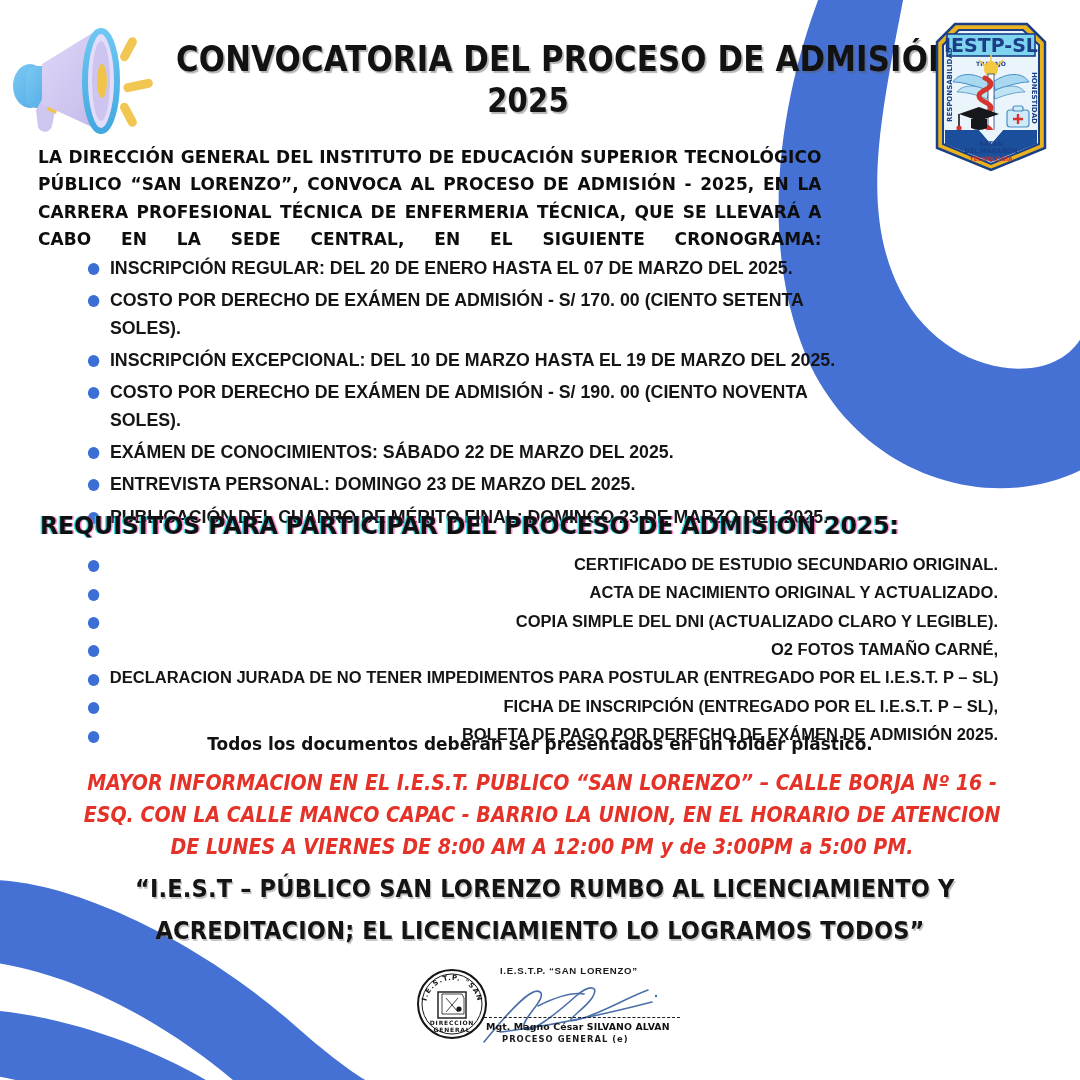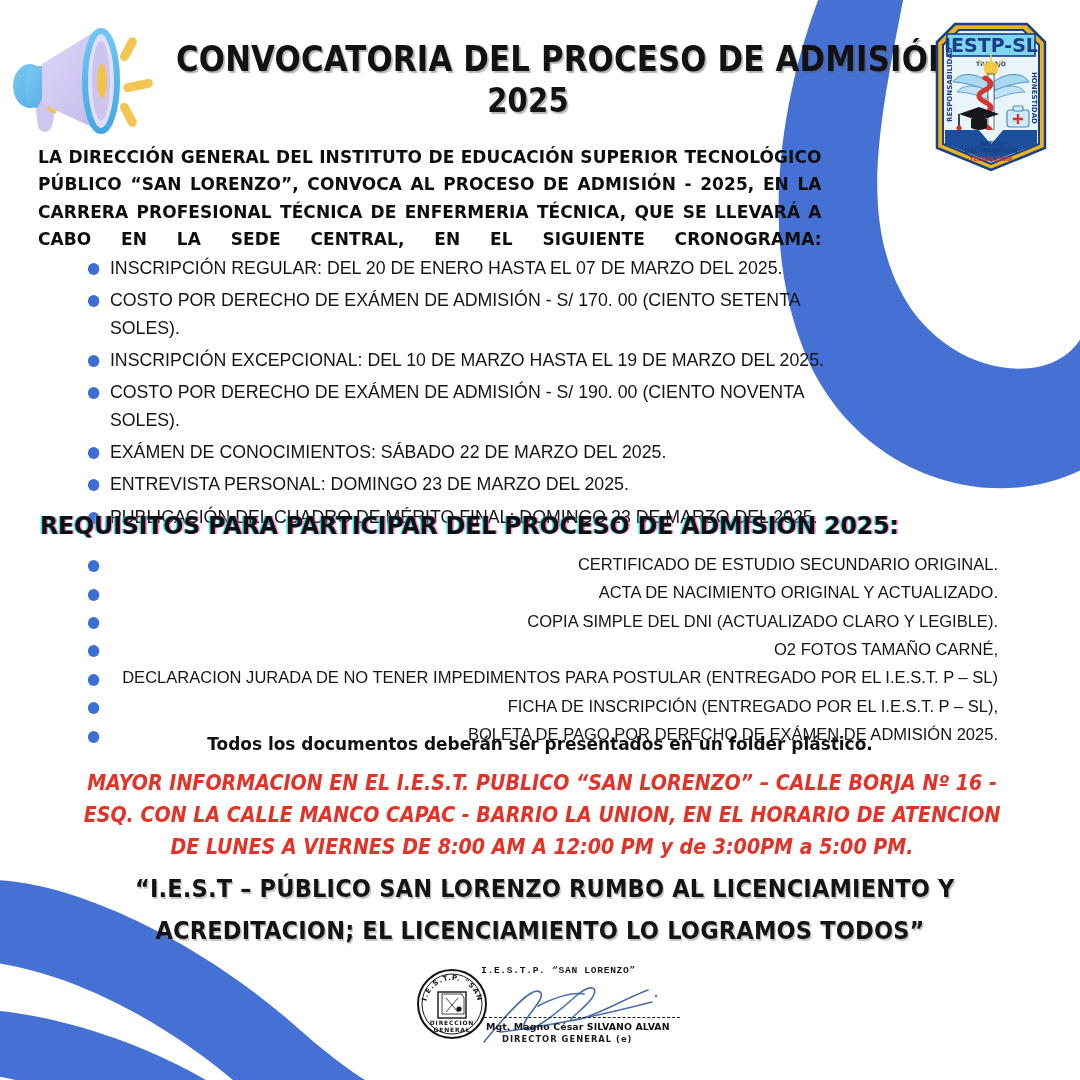--- a/index.html
+++ b/index.html
@@ -88,20 +88,21 @@
     transform: scaleX(0.965);
     transform-origin: left top;
   }
   .intro::after { content: ""; display: inline-block; width: 100%; }
 
   
   ul.bullets {
     list-style: none;
     margin: 0;
     padding: 0;
+    font-weight: bold;
   }
   ul.bullets li {
     position: relative;
     padding-left: 25px;
     color: #151515;
     text-transform: uppercase;
   }
   ul.bullets li .dot {
     position: absolute;
     left: 2px;
@@ -218,23 +219,23 @@
   
   .signature {
     position: absolute;
     left: 392px;
     top: 962px;
     width: 300px;
     height: 108px;
   }
   .sig-head {
     position: absolute;
-    left: 89px;
+    left: 108px;
     top: 3px;
-    font-family: Liberation Mono, monospace;
+    font-family: Liberation Sans, sans-serif;
     font-weight: bold;
     font-size: 9.6px;
     letter-spacing: 0.7px;
     color: #1a1a1a;
     white-space: nowrap;
   }
   .sig-name {
     position: absolute;
     left: 94px;
     top: 59px;
@@ -423,16 +424,16 @@
       <g fill="none" stroke="#4a6fa8" stroke-width="1.6" stroke-linecap="round">
         <path d="M4 66 C30 34, 52 10, 60 16 C68 22, 40 44, 44 52 C48 60, 76 38, 96 20 C110 8, 120 10, 112 22 C104 34, 80 48, 96 44 C116 40, 146 22, 168 14"></path>
         <path d="M20 56 C54 52, 110 42, 172 26"></path>
         <path d="M58 30 C74 22, 92 16, 104 18"></path>
       </g>
       <circle cx="176" cy="20" r="1.2" fill="#4a6fa8"></circle>
     </svg>
     <div class="sig-head">I.E.S.T.P. “SAN LORENZO”</div>
     <div class="sig-rule"></div>
     <div class="sig-name">Mgt. Magno César SILVANO ALVAN</div>
-    <div class="sig-role">DIRECTOR GENERAL (e)</div>
+    <div class="sig-role">PROCESO GENERAL (e)</div>
   </div>
 
 </div>
 
 </body></html>

